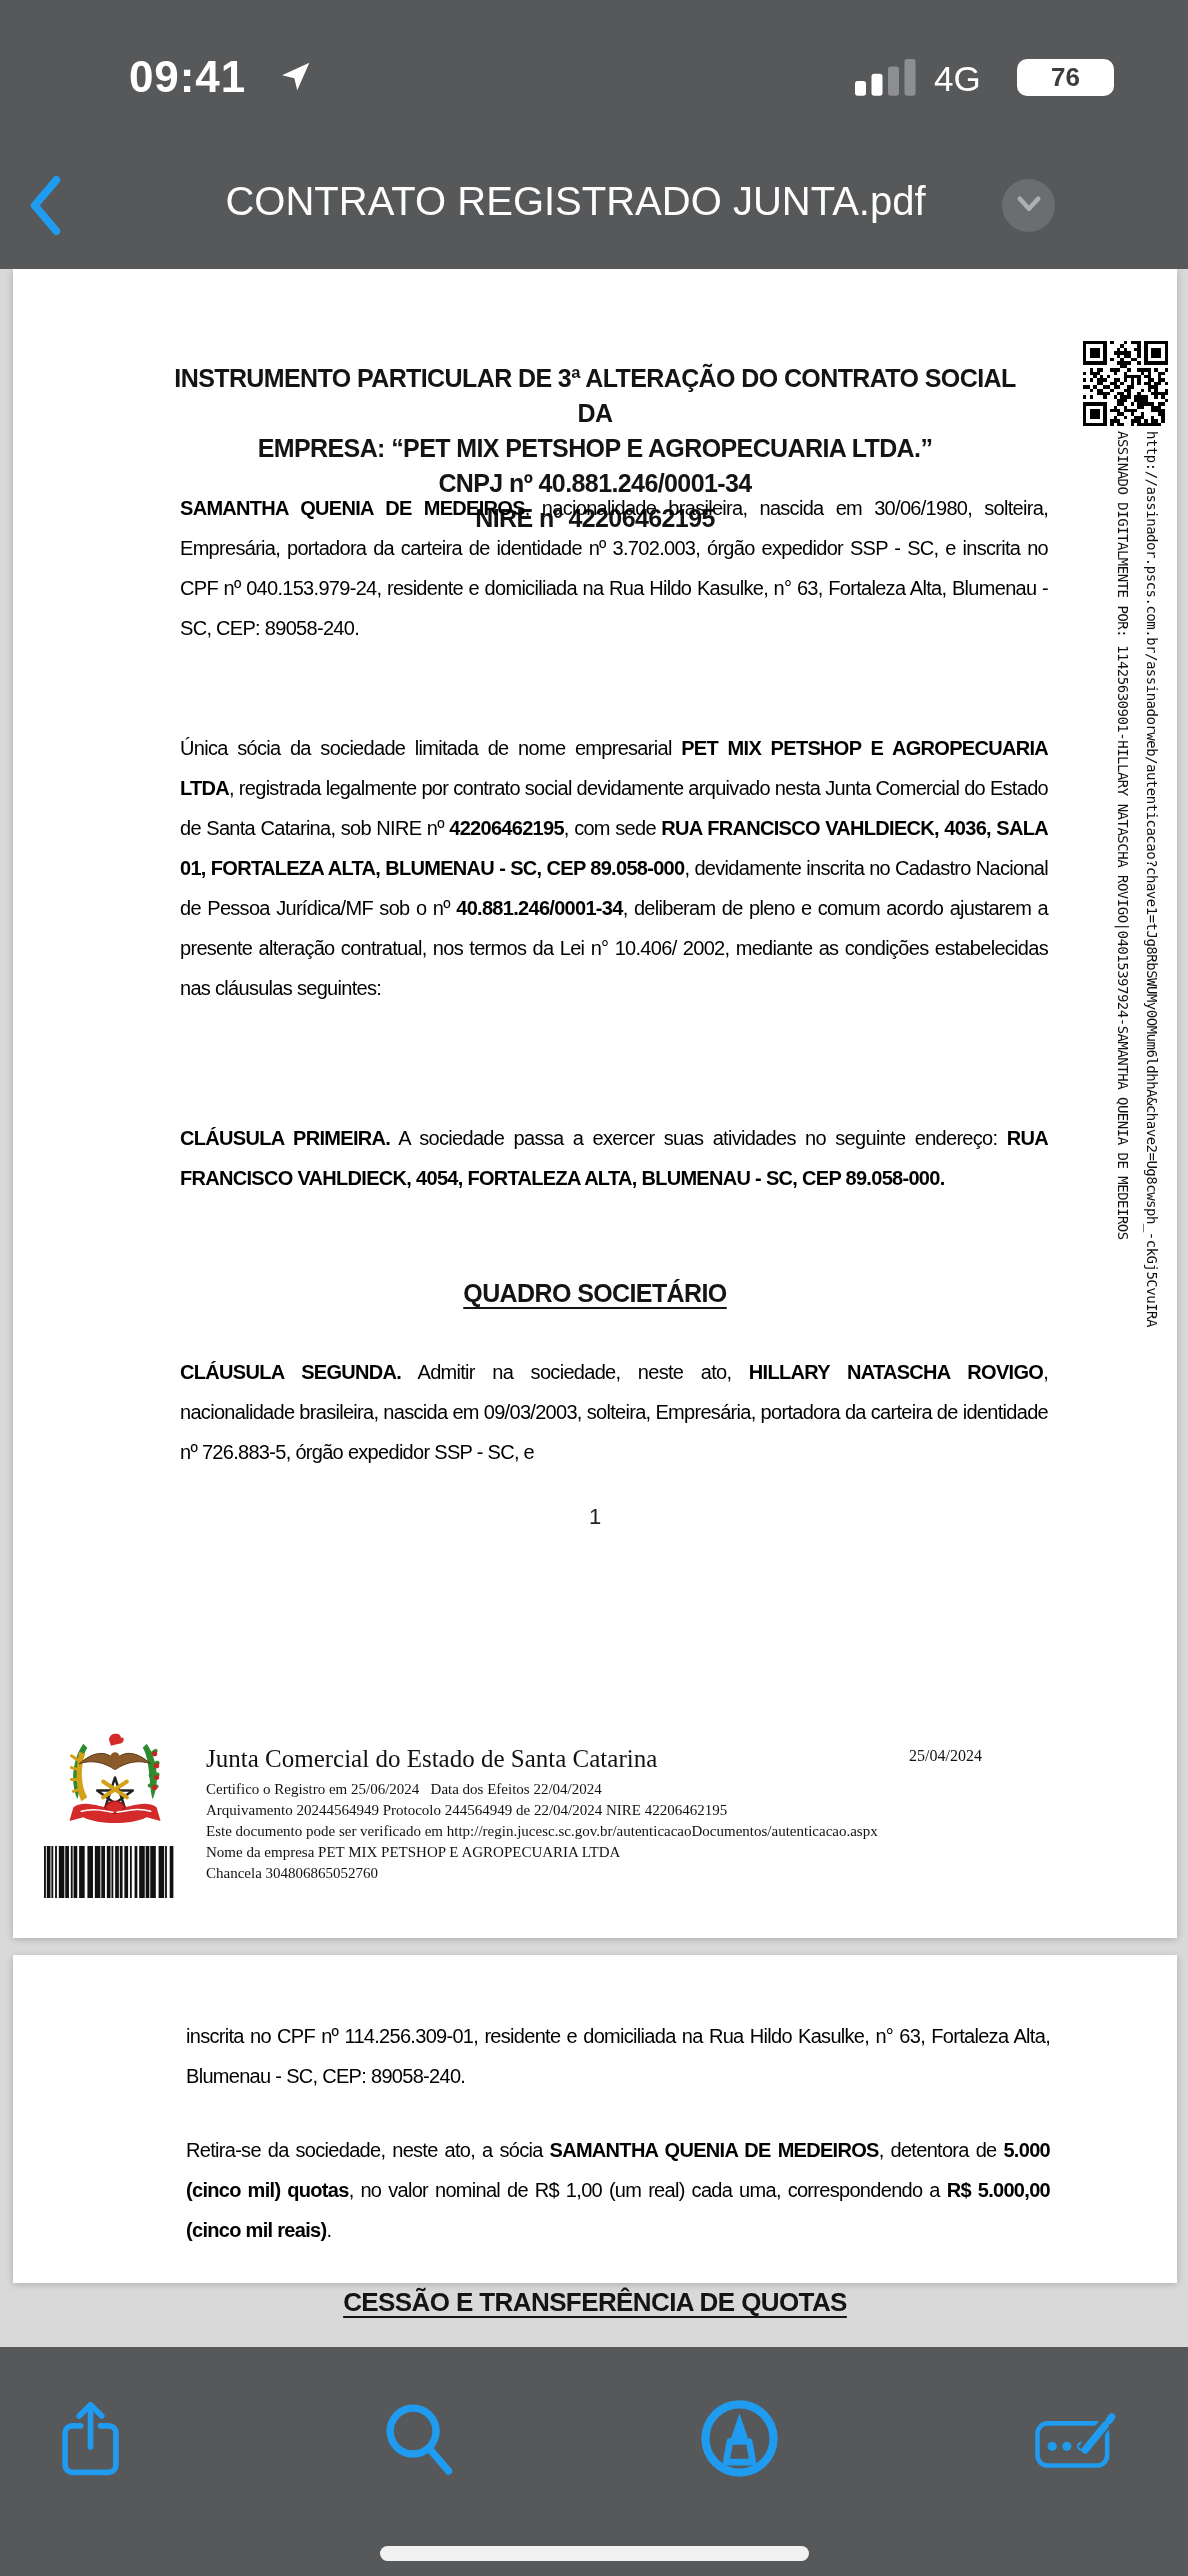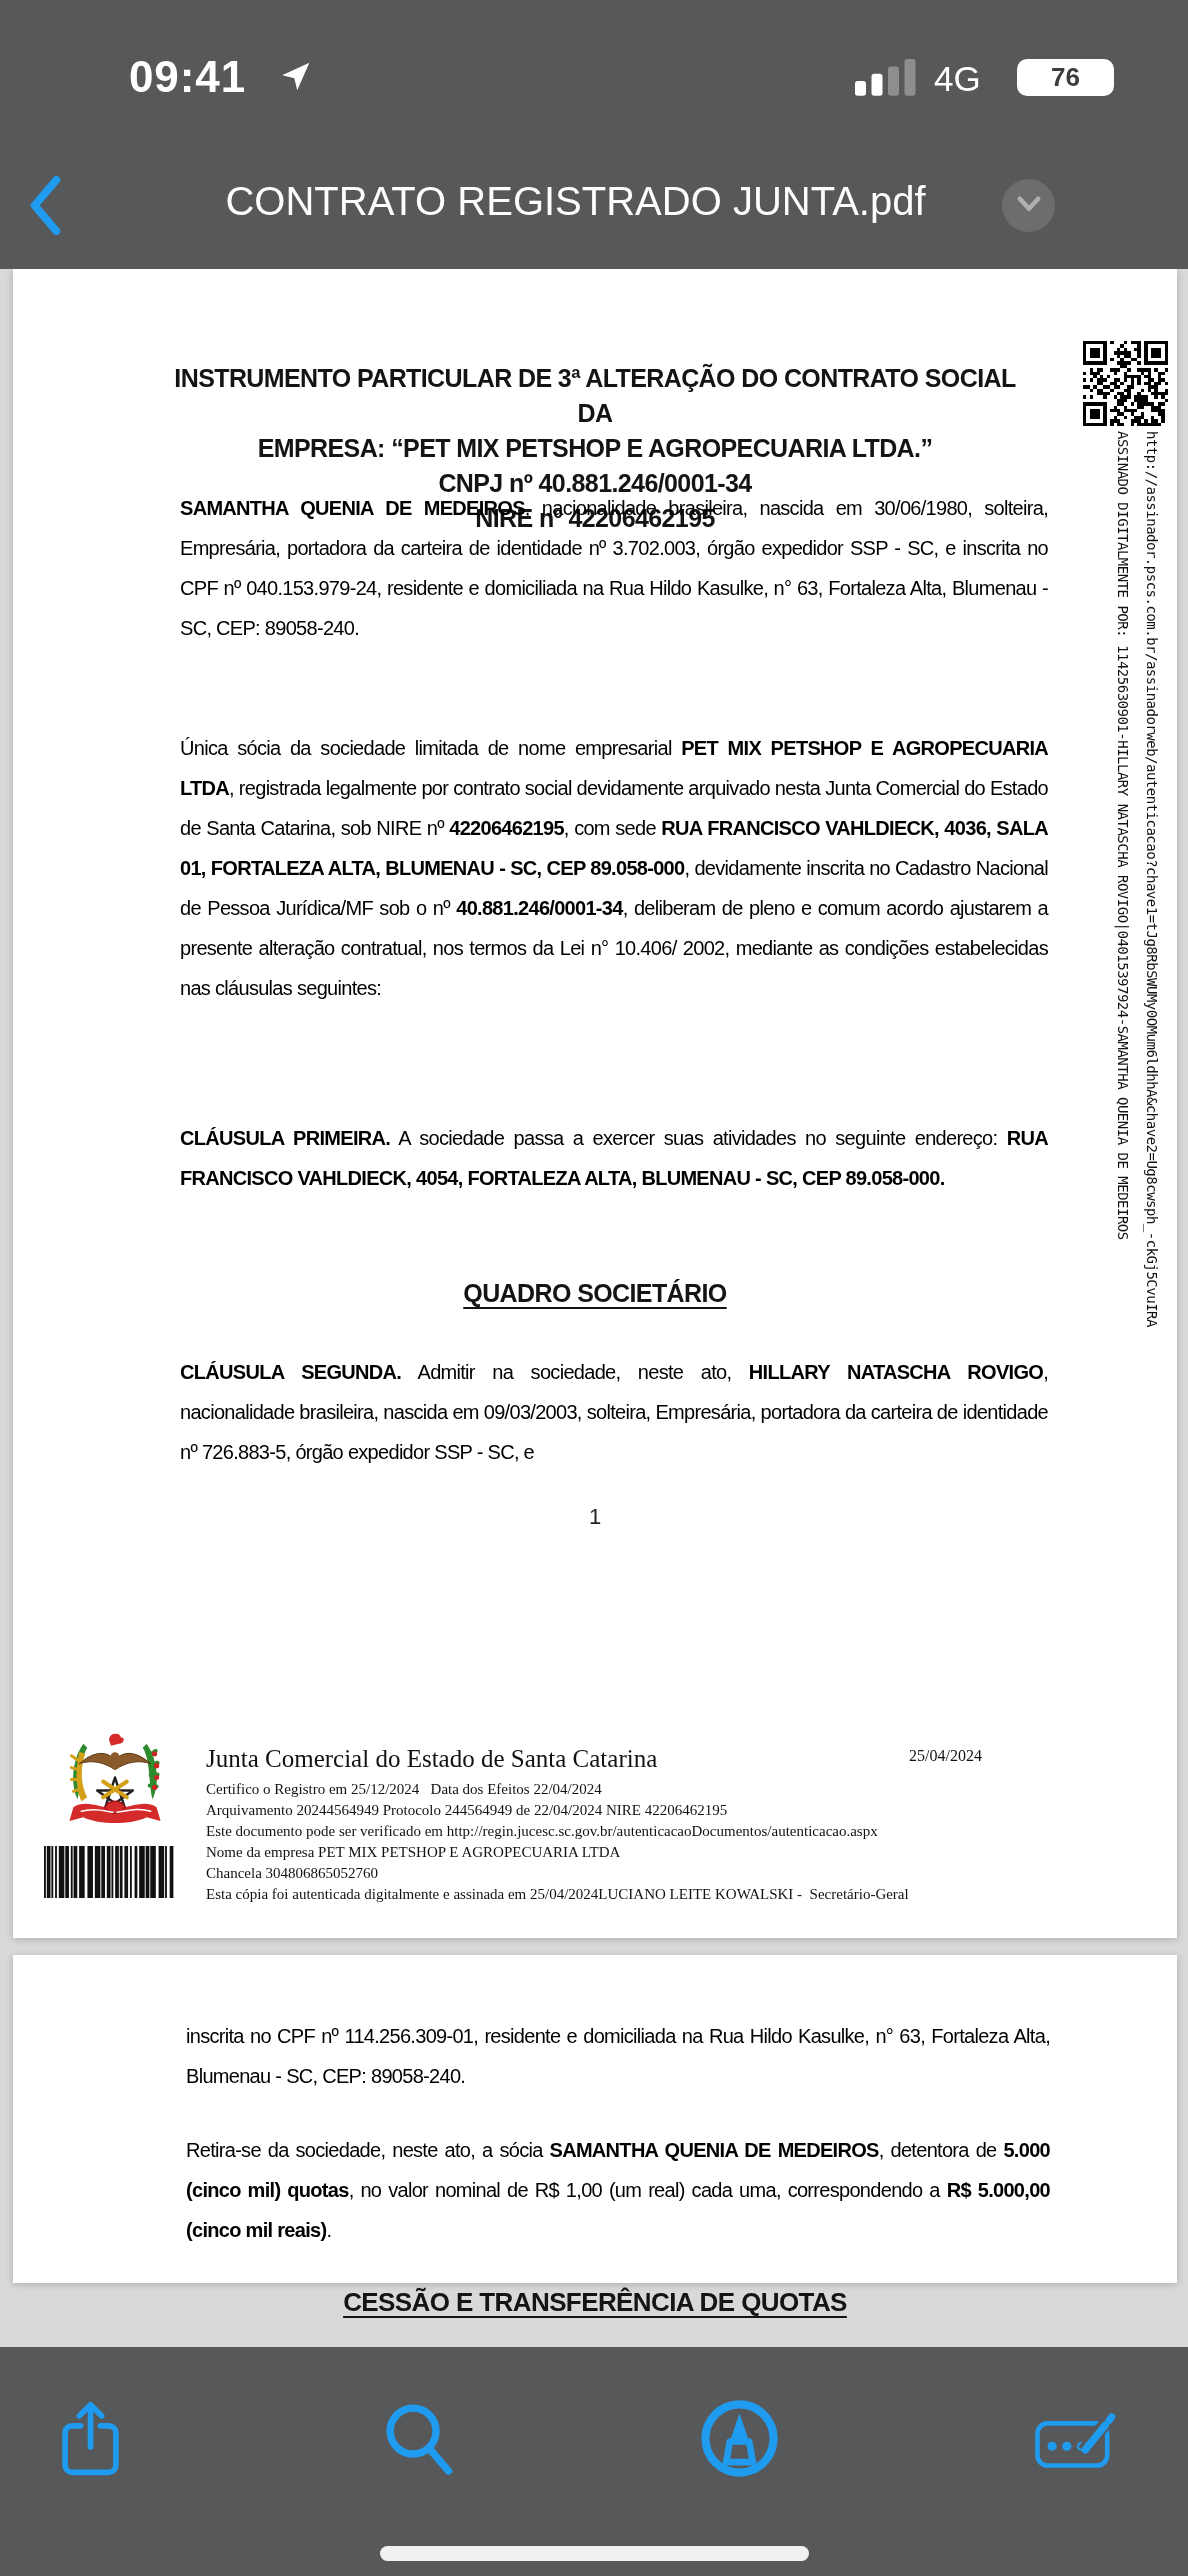--- a/index.html
+++ b/index.html
@@ -357,26 +357,25 @@
         <rect x="46" y="30" width="8" height="9" rx="2" fill="#8a5a2b"></rect>
         <circle cx="50" cy="27" r="4.5" fill="#8a5a2b"></circle>
         <path d="M38 68 L62 52 M38 52 L62 68" stroke="#d4a017" stroke-width="4"></path>
         <path d="M8 78 C20 70 34 78 50 80 C66 78 80 70 92 78 L96 92 L82 88 C66 96 34 96 18 88 L4 92 Z" fill="#d42a2a"></path>
         <path d="M40 78 C44 70 56 70 60 78 C56 86 44 86 40 78 Z" fill="#d42a2a" stroke="#a31414" stroke-width="1.5"></path>
         <path d="M16 82 C30 78 40 82 48 83 M52 83 C62 82 72 78 86 82" stroke="#ffffff" stroke-width="1.6" fill="none"></path>
       </g>
     </svg>
     <div class="stamp-text">
       <div class="stamp-org">Junta Comercial do Estado de Santa Catarina</div>
-      <div class="stamp-line">Certifico o Registro em 25/12/2024   Data dos Efeitos 22/04/2024</div>
+      <div class="stamp-line">Certifico o Registro em 25/06/2024   Data dos Efeitos 22/04/2024</div>
       <div class="stamp-line">Arquivamento 20244564949 Protocolo 244564949 de 22/04/2024 NIRE 42206462195</div>
       <div class="stamp-line">Este documento pode ser verificado em http://regin.jucesc.sc.gov.br/autenticacaoDocumentos/autenticacao.aspx</div>
       <div class="stamp-line">Nome da empresa PET MIX PETSHOP E AGROPECUARIA LTDA</div>
       <div class="stamp-line">Chancela 304806865052760</div>
-      <div class="stamp-line">Esta cópia foi autenticada digitalmente e assinada em 25/04/2024LUCIANO LEITE KOWALSKI -  Secretário-Geral</div>
     </div>
     <div class="stamp-date">25/04/2024</div>
     <svg class="barcode" id="barcode" viewBox="0 0 145 56" preserveAspectRatio="none">
         <rect x="0" y="0" width="2" height="56" fill="#111"></rect>
         <rect x="3" y="0" width="4" height="56" fill="#111"></rect>
         <rect x="8" y="0" width="2" height="56" fill="#111"></rect>
         <rect x="12" y="0" width="2" height="56" fill="#111"></rect>
         <rect x="16" y="0" width="6" height="56" fill="#111"></rect>
         <rect x="23" y="0" width="4" height="56" fill="#111"></rect>
         <rect x="29" y="0" width="2" height="56" fill="#111"></rect>

